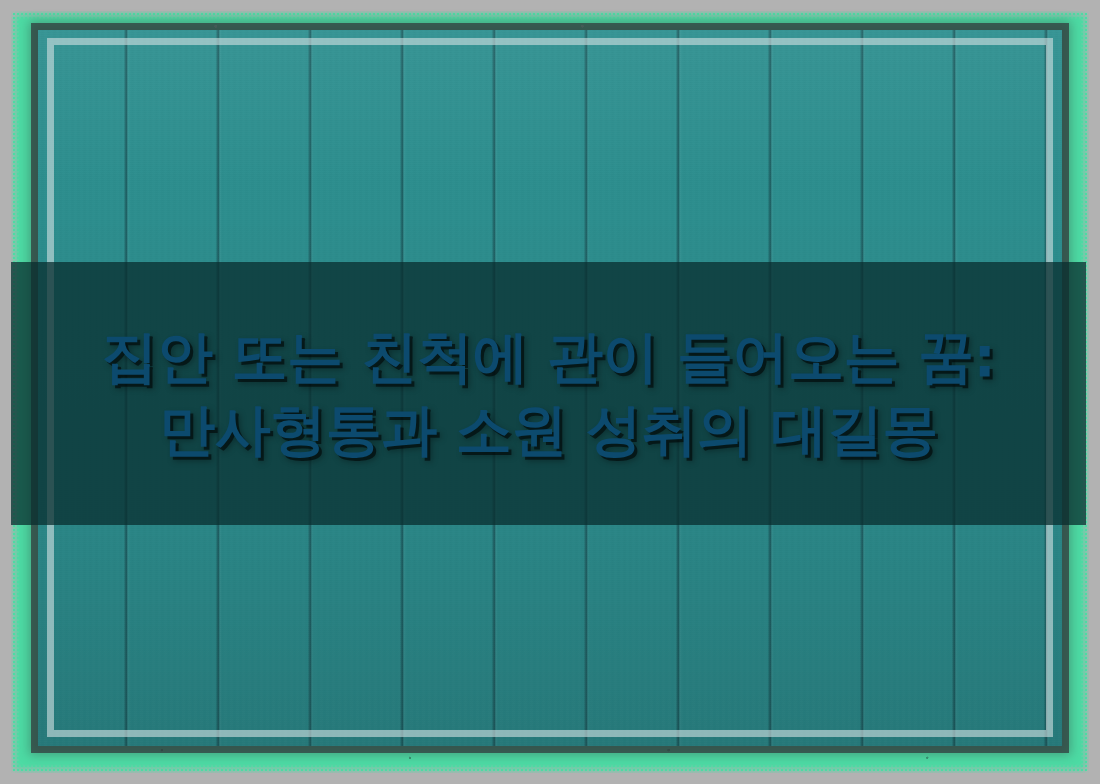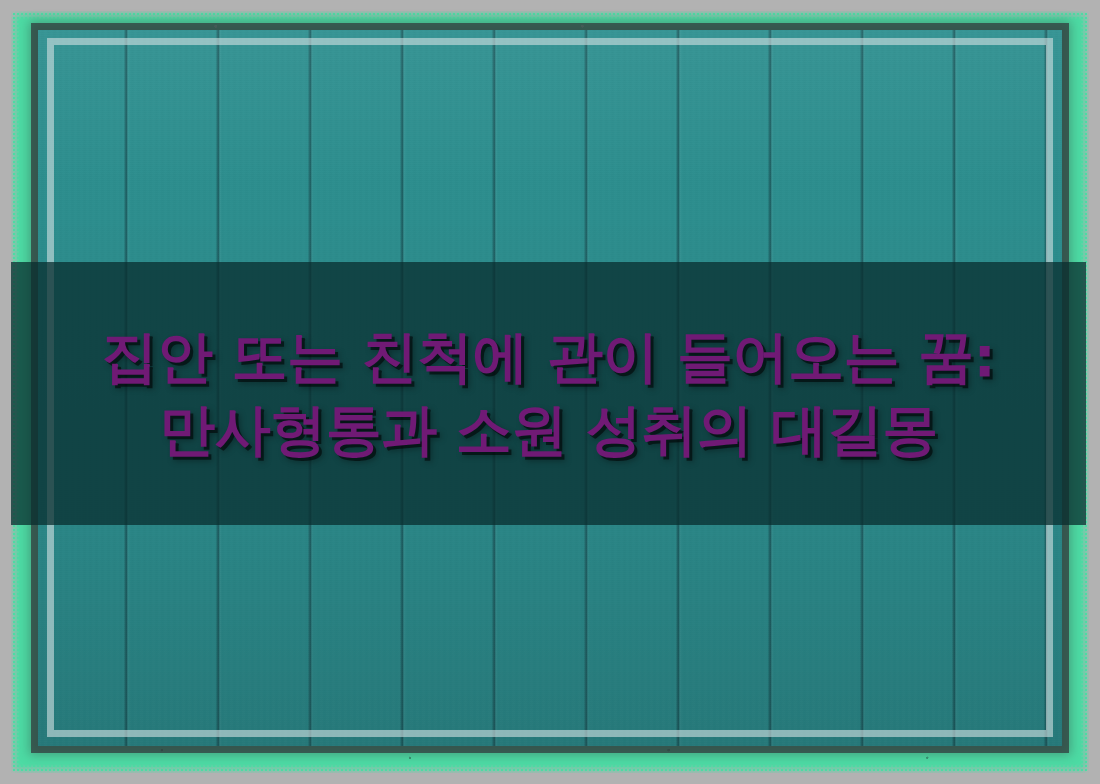--- a/index.html
+++ b/index.html
@@ -167,21 +167,21 @@
     justify-content: center;
     box-sizing: border-box;
     padding: 0 70px;
   }
 
   
   .title-text {
     margin: 0;
     width: 100%;
     text-align: center;
-    color: #701a75;
+    color: #0c4a6e;
     font-family: "DejaVu Sans", "Liberation Sans", sans-serif;
     font-weight: 700;
     font-size: 56px;
     line-height: 1.30;
     letter-spacing: -0.5px;
     word-break: keep-all;
     text-shadow:
        3px 3px 0 rgba(0,0,0,.55),
        4px 4px 6px rgba(0,0,0,.35);
   }

